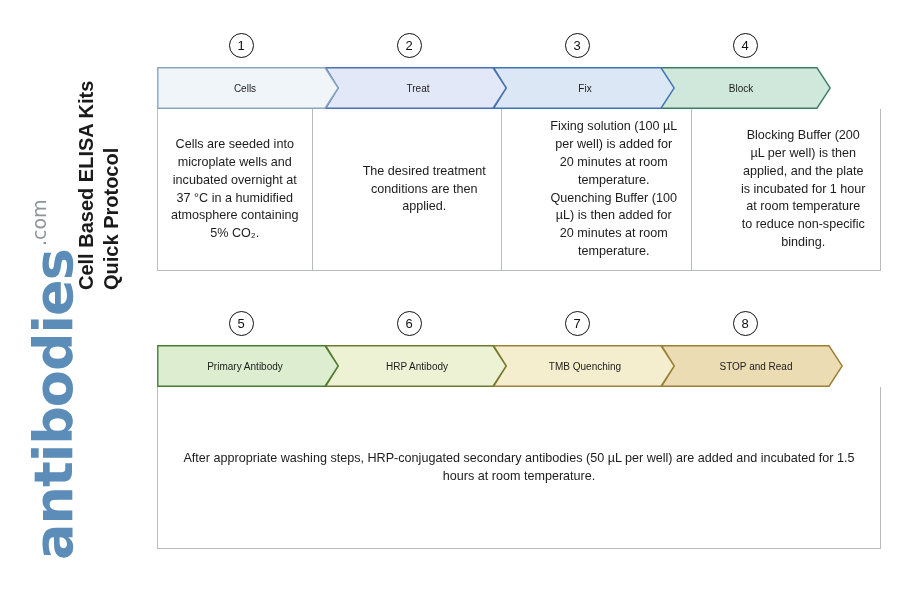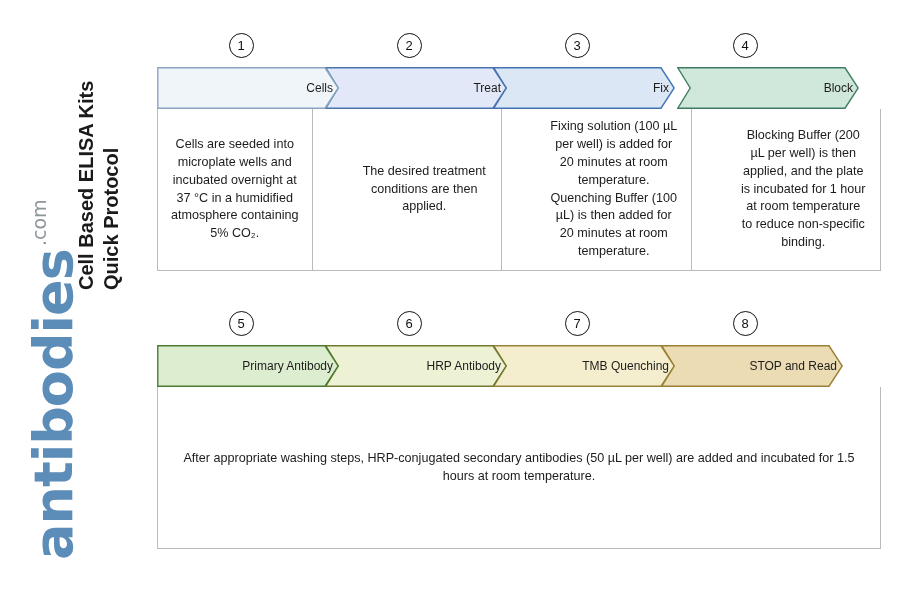--- a/index.html
+++ b/index.html
@@ -97,22 +97,22 @@
     position: relative;
     height: 42px;
     width: 686px;
   }
   .chev {
     position: absolute;
     top: 0;
     height: 42px;
     display: flex;
     align-items: center;
-    justify-content: flex-end;
-    font-size: 12px;
+    justify-content: center;
+    font-size: 10px;
     color: #1c1c1c;
   }
   .chev span { position: relative; z-index: 2; padding: 0 6px; }
   .chev-bg {
     position: absolute;
     inset: 0;
     z-index: 1;
   }
   .chev-bg svg { display: block; width: 100%; height: 100%; }
 
@@ -183,21 +183,21 @@
           <span style="margin-left: 4px;">Treat</span>
         </div>
         <div class="chev" style="left: 336px; width: 182px; z-index: 8;">
           <div class="chev-bg">
             <svg viewBox="0 0 182 42" preserveAspectRatio="none">
               <polygon points="0.8,0.8 168,0.8 181.2,21 168,41.2 0.8,41.2 13.2,21" fill="#dce7f5" stroke="#3f74b5" stroke-width="1.4"></polygon>
             </svg>
           </div>
           <span style="margin-left: 2px;">Fix</span>
         </div>
-        <div class="chev" style="left: 520px; width: 182px; z-index: 7;">
+        <div class="chev" style="left: 492px; width: 182px; z-index: 7;">
           <div class="chev-bg">
             <svg viewBox="0 0 182 42" preserveAspectRatio="none">
               <polygon points="0.8,0.8 168,0.8 181.2,21 168,41.2 0.8,41.2 13.2,21" fill="#cfe8db" stroke="#3f7d63" stroke-width="1.4"></polygon>
             </svg>
           </div>
           <span style="margin-left: 2px;">Block</span>
         </div>
       </div>
       <div class="box-strip">
         <div class="desc-box">

